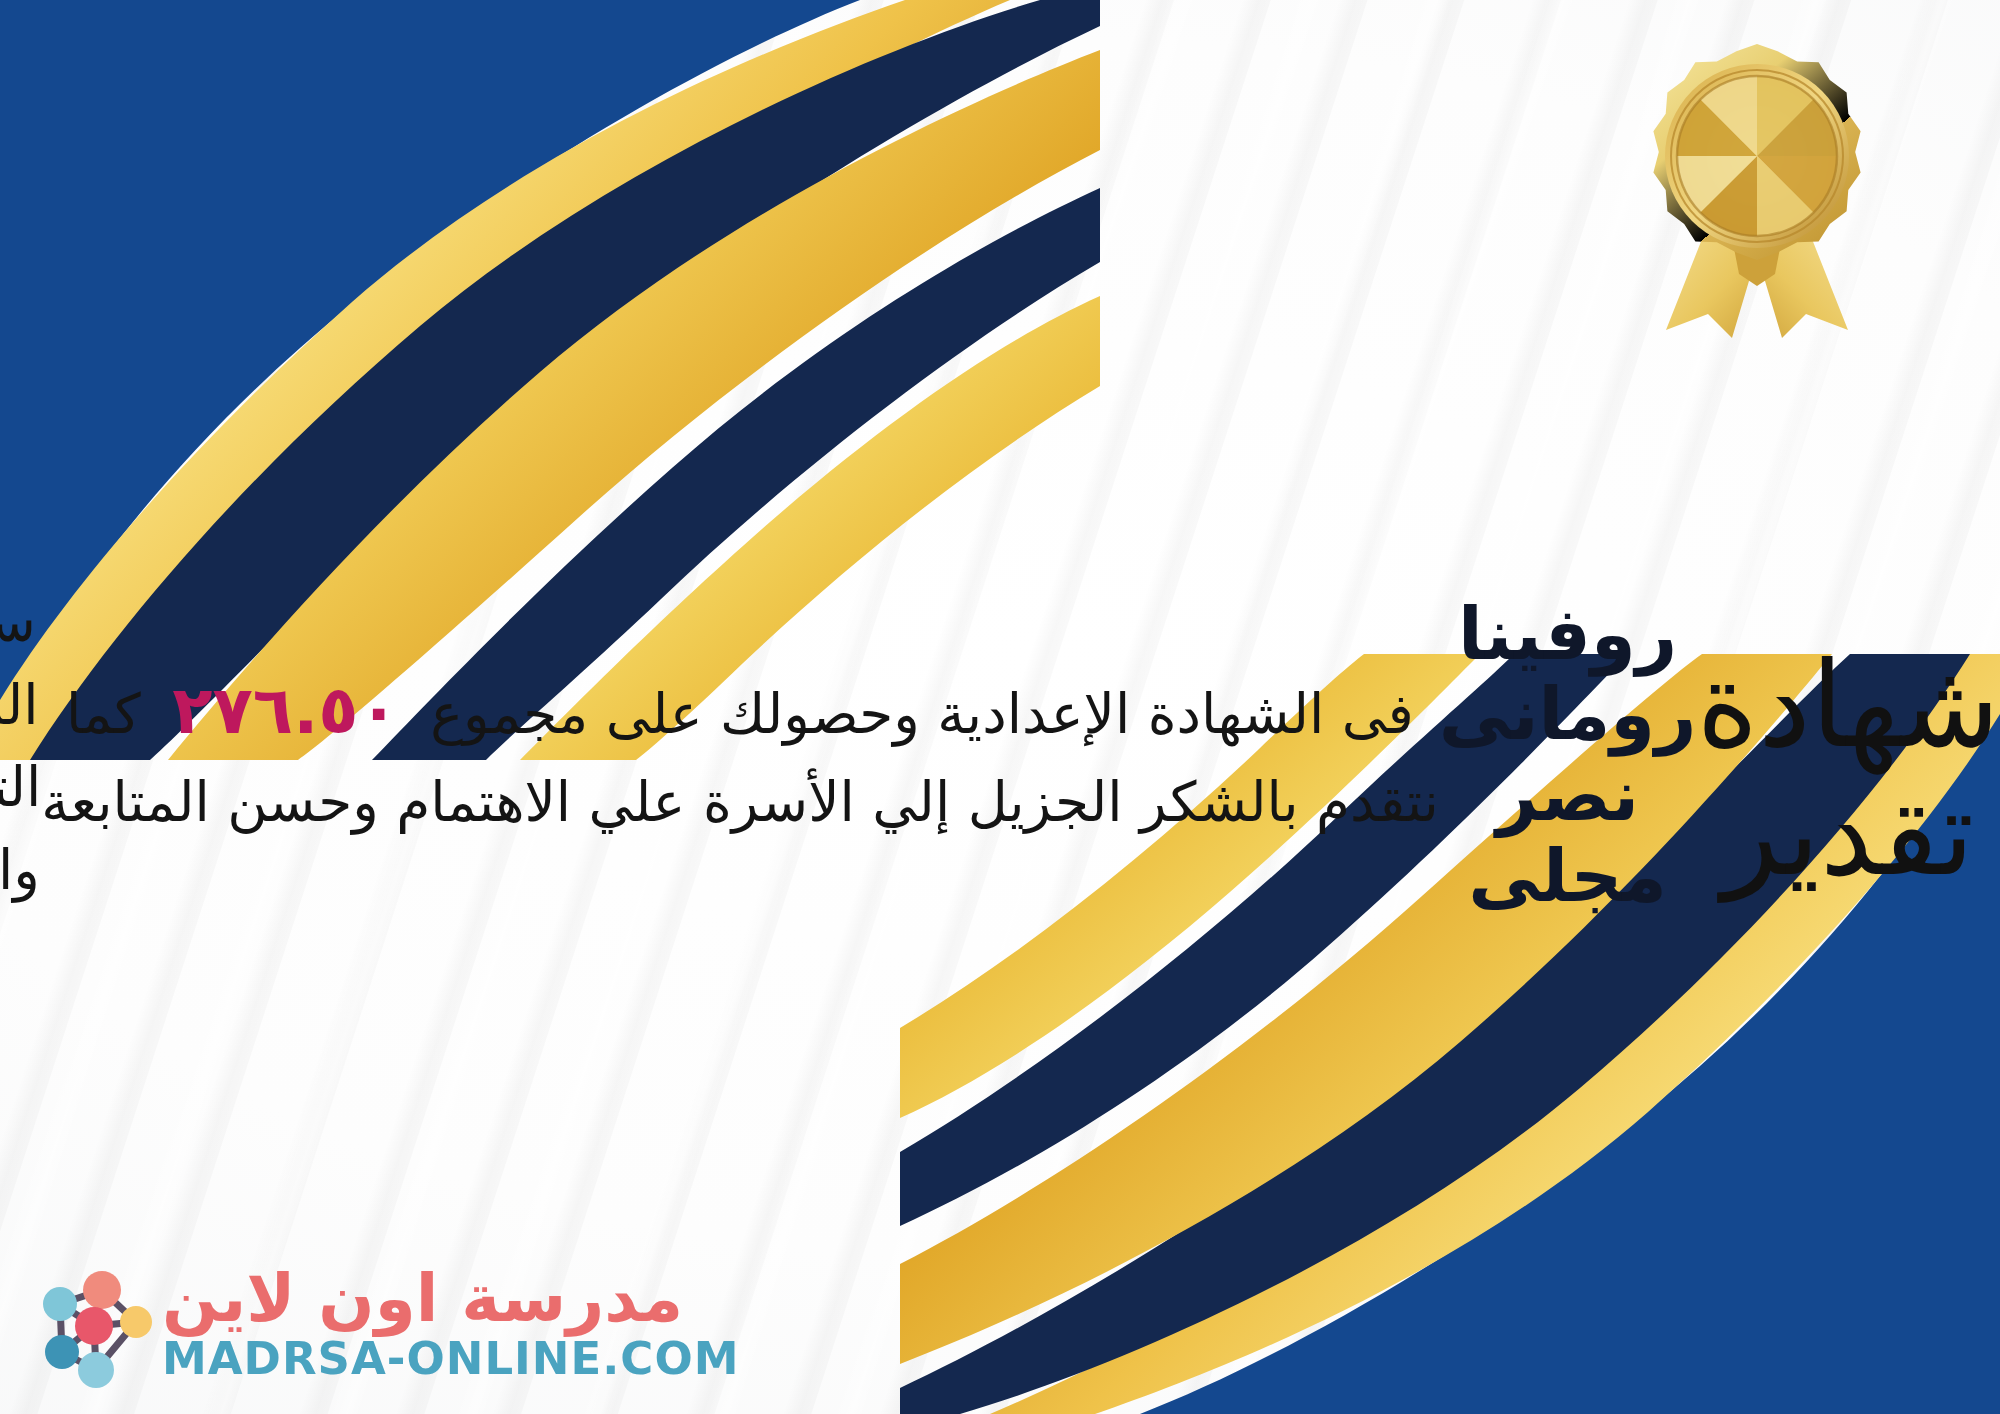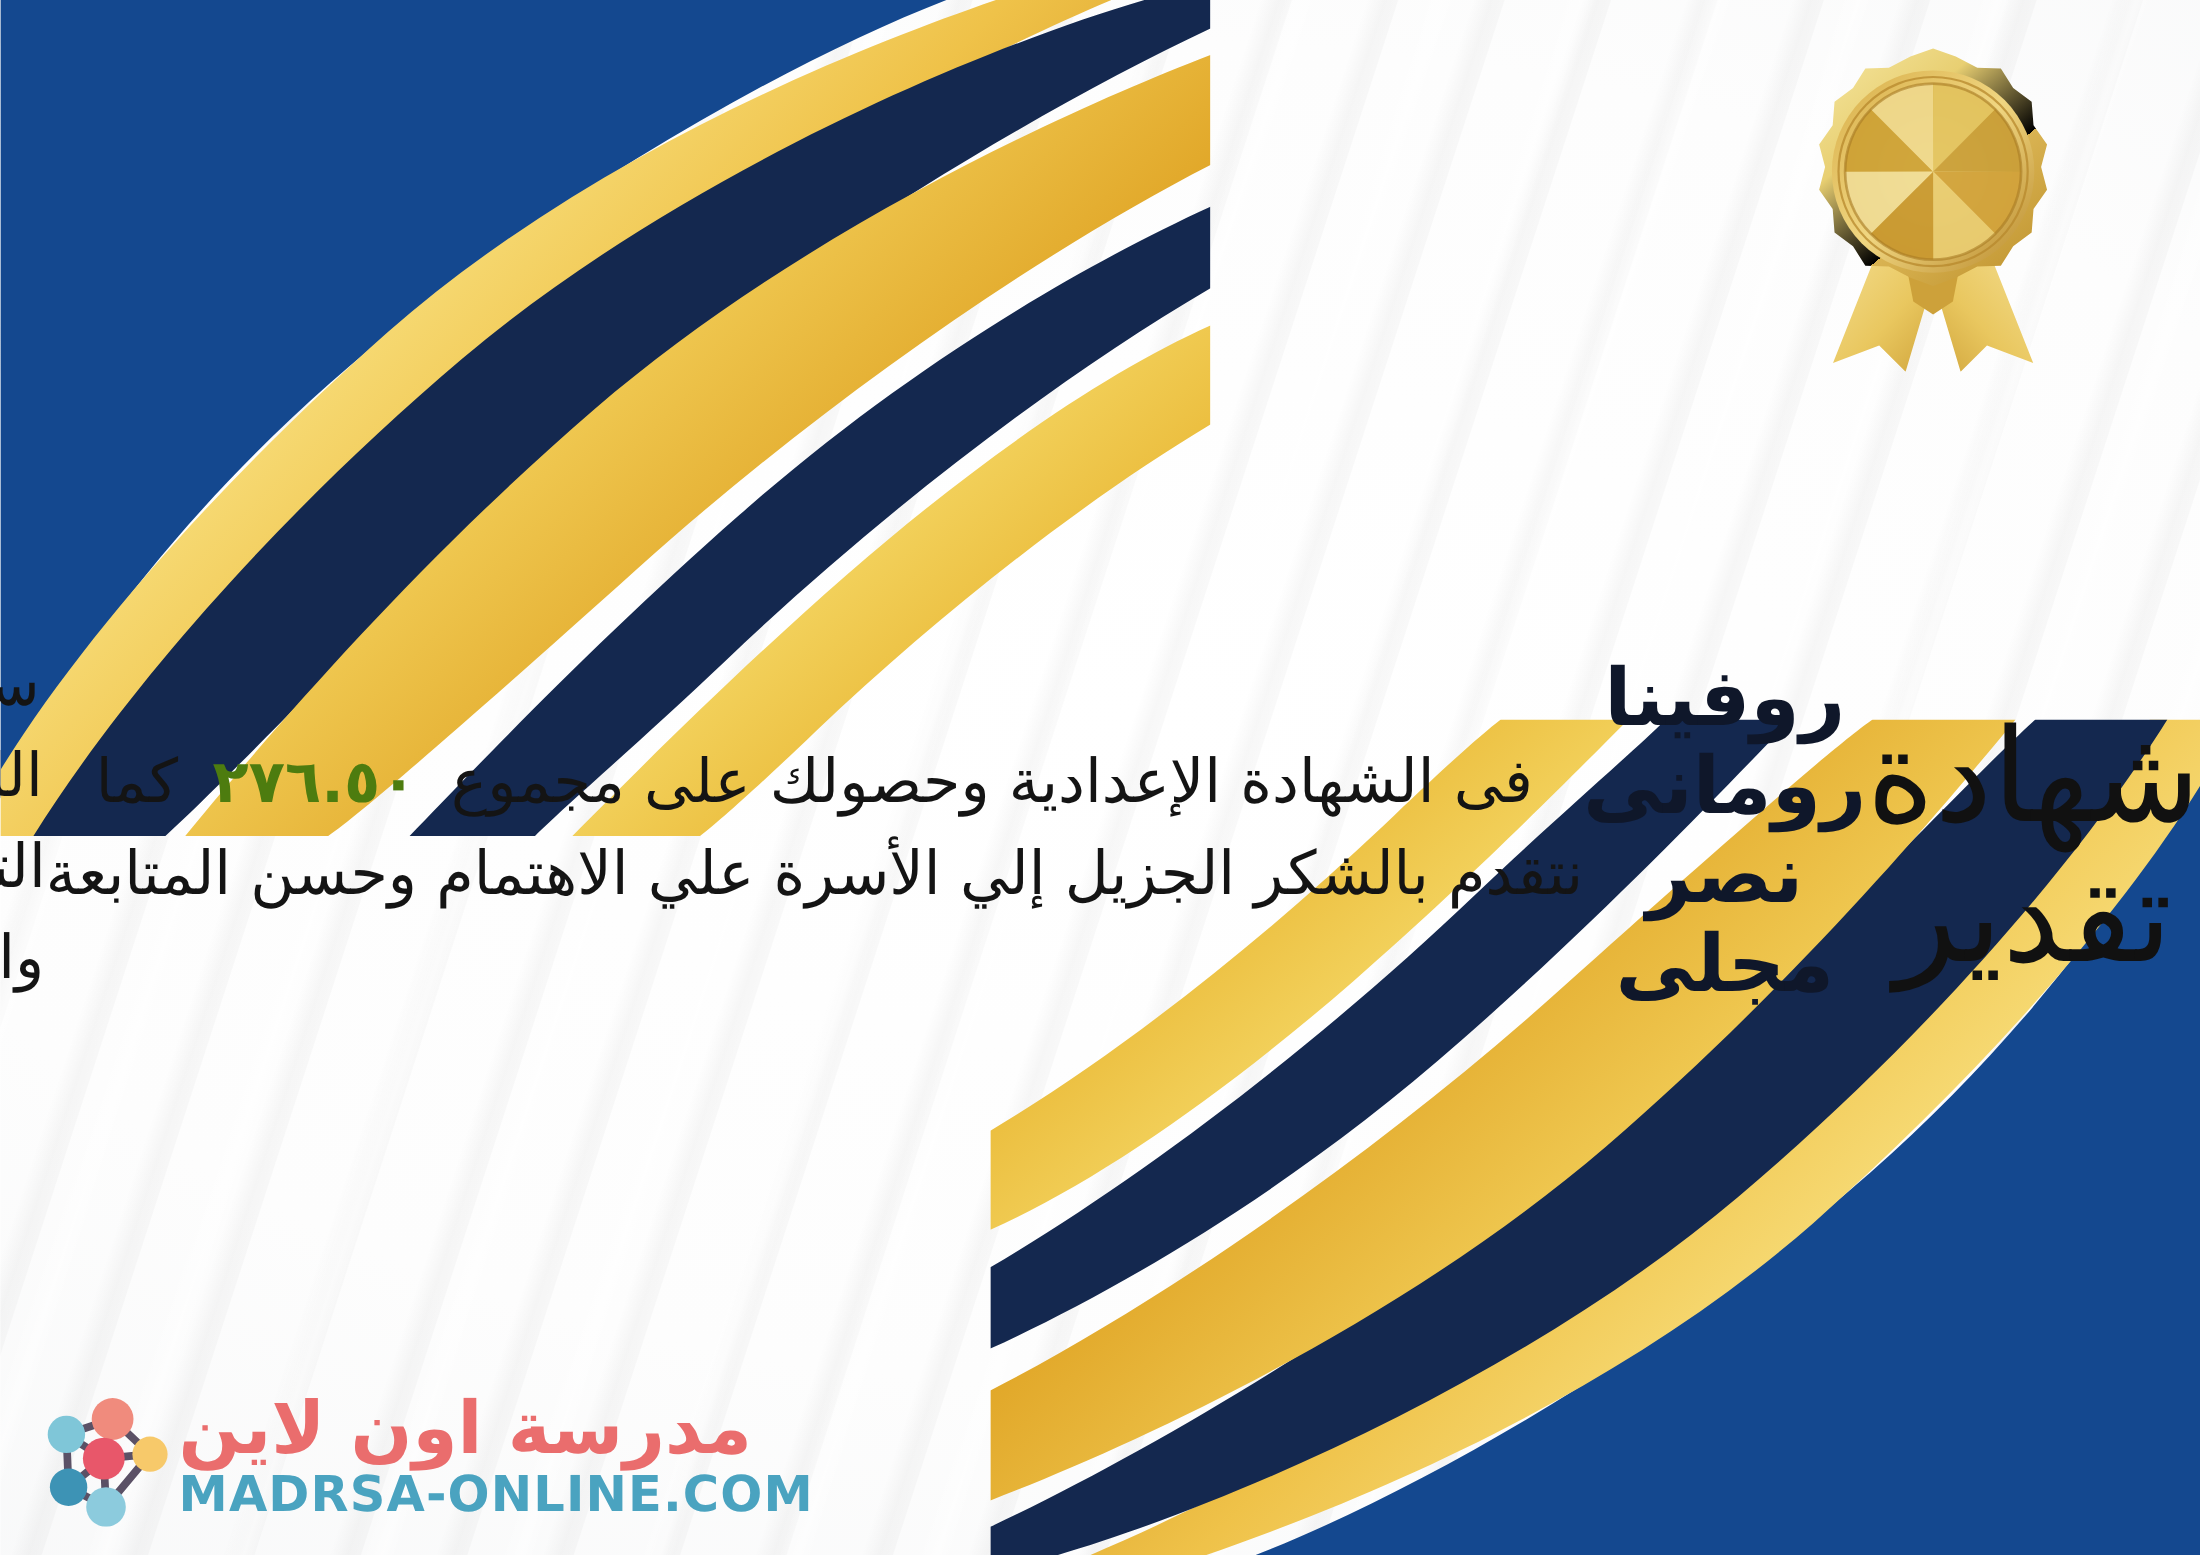--- a/index.html
+++ b/index.html
@@ -99,23 +99,23 @@
     width:1900px;
     direction:rtl;
     color:#141414;
     font-size:55px;
     font-weight:400;
     line-height:1.52;
   }
   .body-line { white-space:nowrap; }
 
   .score {
-    color:#4d7c0f;
+    color:#be185d;
     font-weight:700;
-    font-size:54px;
+    font-size:66px;
     letter-spacing:2px;
     padding:0 14px;
   }
 
   .closing-line {
     margin-top:78px;
     direction:rtl;
     font-size:55px;
     color:#141414;
     line-height:1.5;

